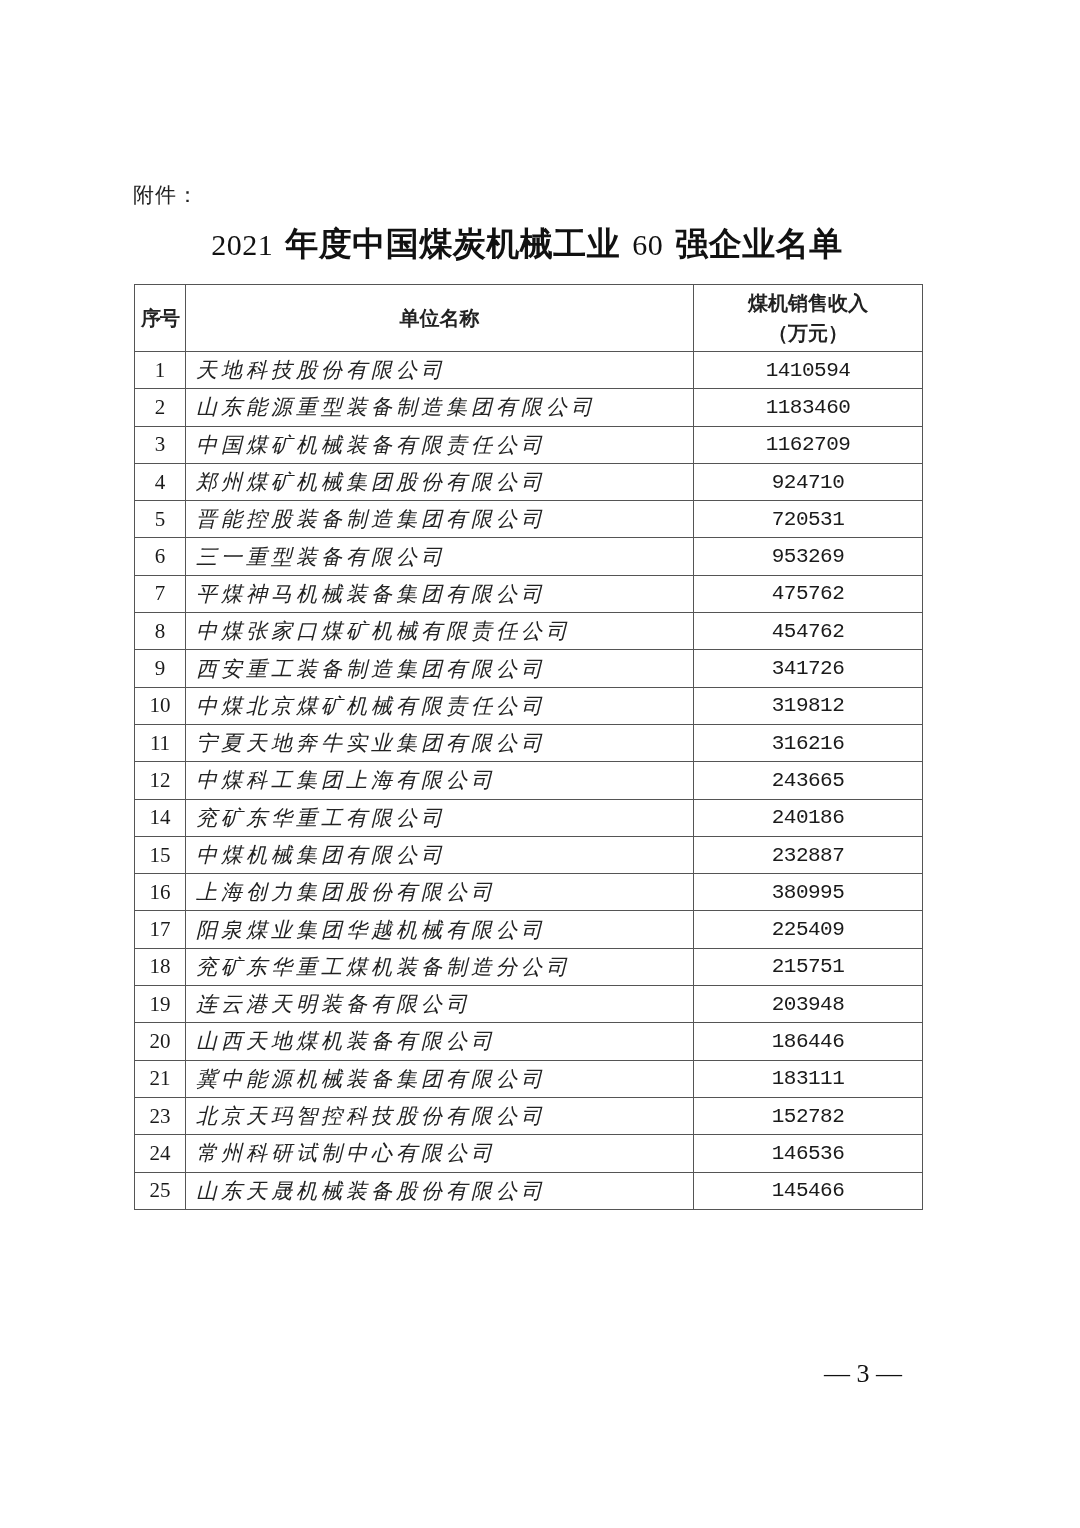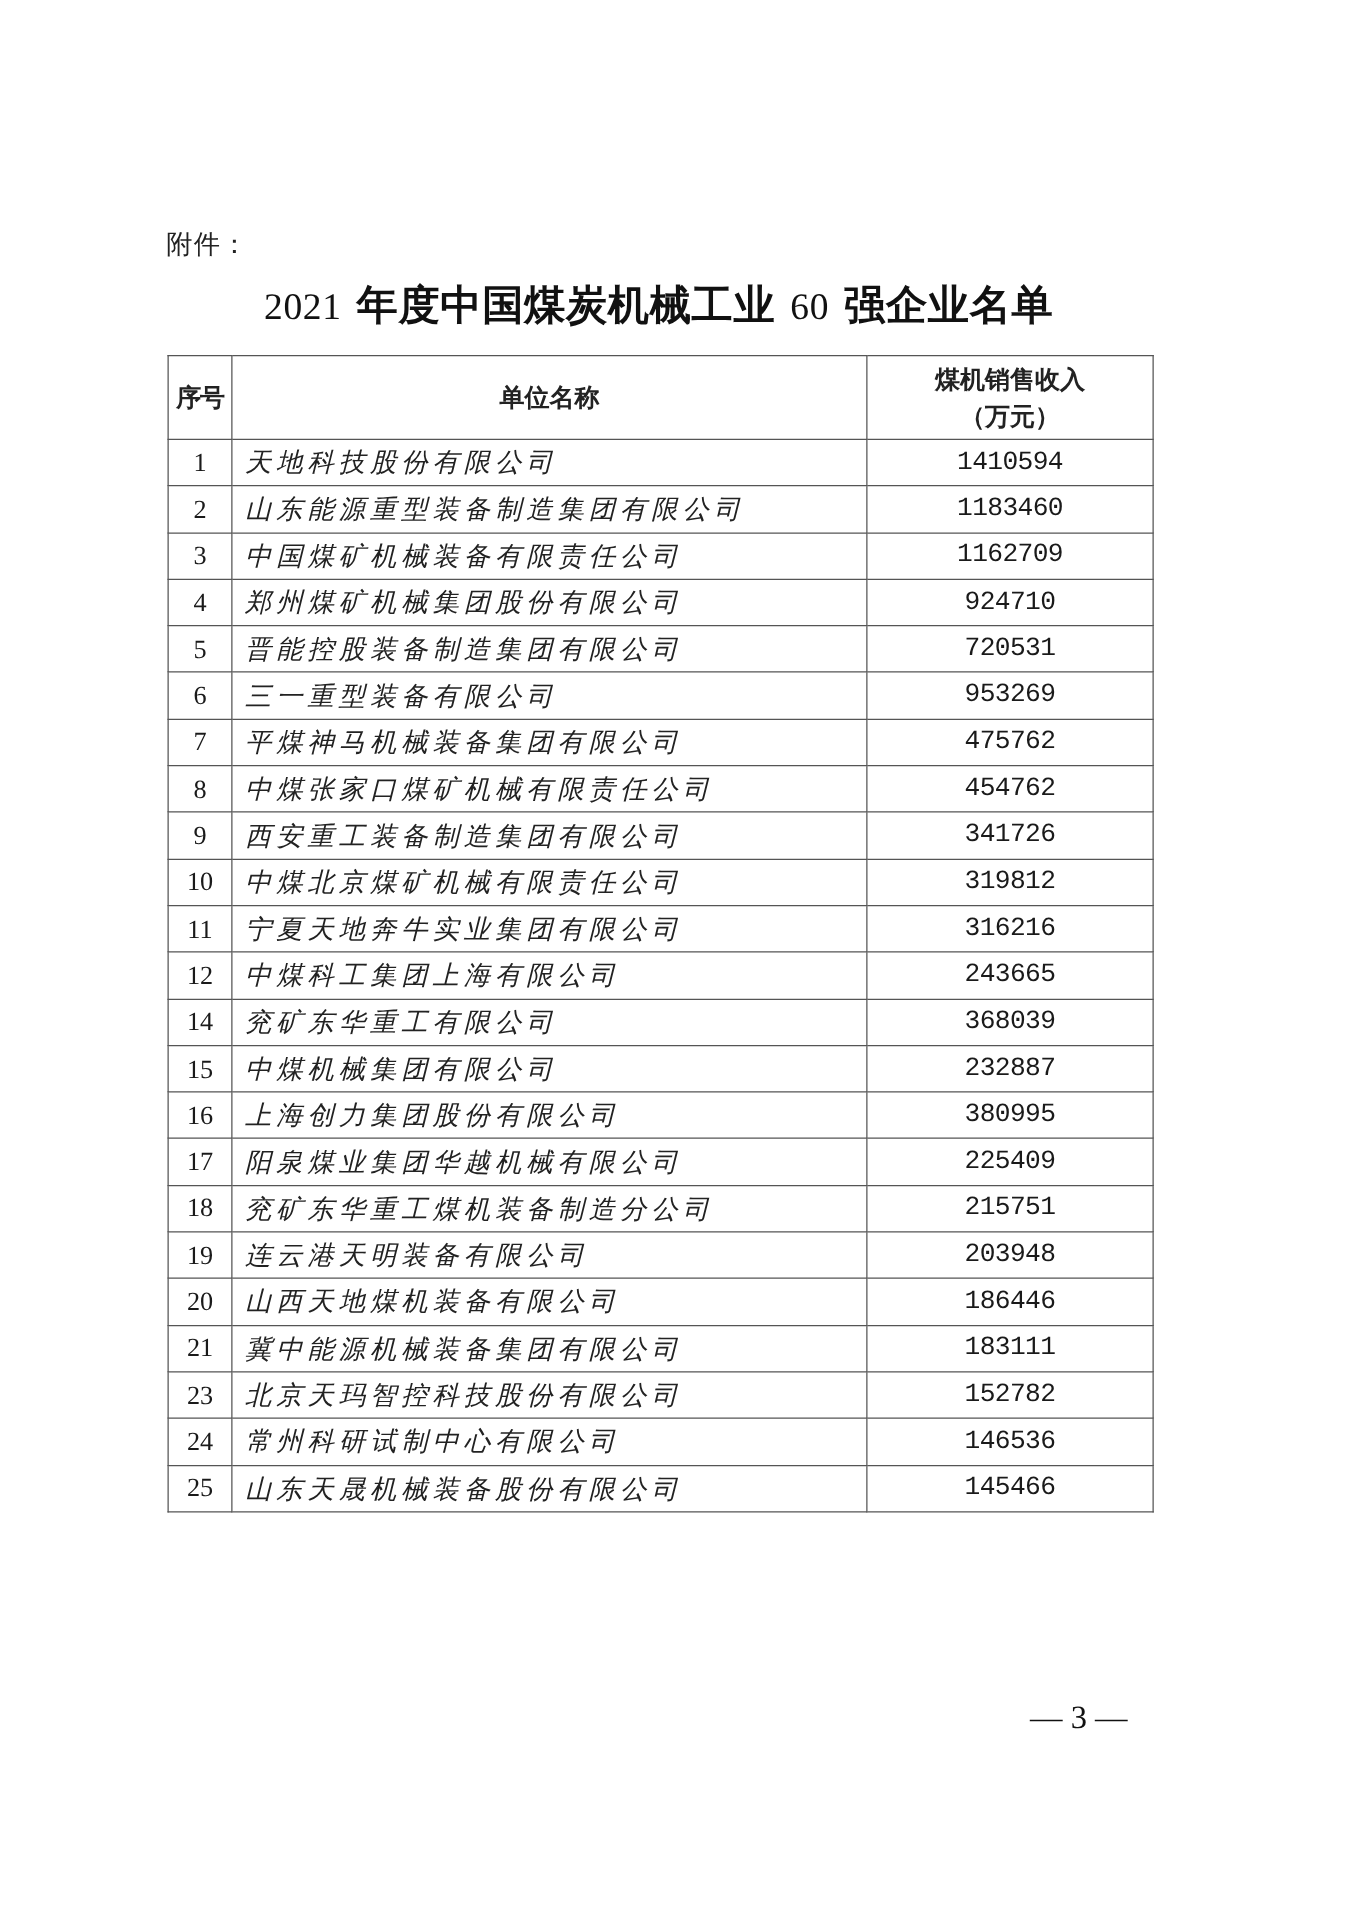--- a/index.html
+++ b/index.html
@@ -183,21 +183,21 @@
         <td class="col-rev">316216</td>
       </tr>
       <tr>
         <td class="col-seq">12</td>
         <td class="col-name">中煤科工集团上海有限公司</td>
         <td class="col-rev">243665</td>
       </tr>
       <tr>
         <td class="col-seq">14</td>
         <td class="col-name">兖矿东华重工有限公司</td>
-        <td class="col-rev">368039</td>
+        <td class="col-rev">240186</td>
       </tr>
       <tr>
         <td class="col-seq">15</td>
         <td class="col-name">中煤机械集团有限公司</td>
         <td class="col-rev">232887</td>
       </tr>
       <tr>
         <td class="col-seq">16</td>
         <td class="col-name">上海创力集团股份有限公司</td>
         <td class="col-rev">380995</td>

